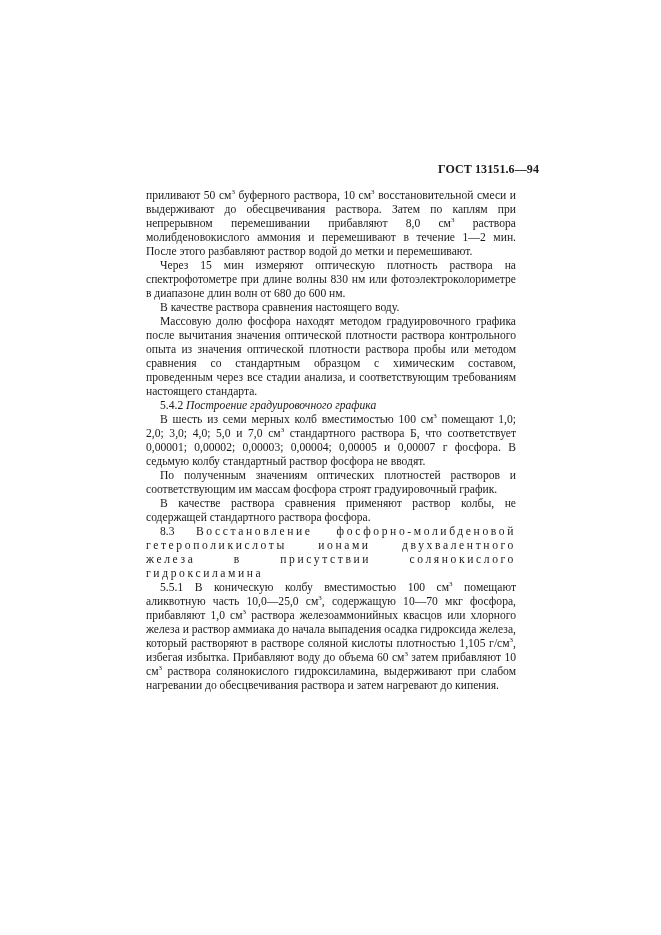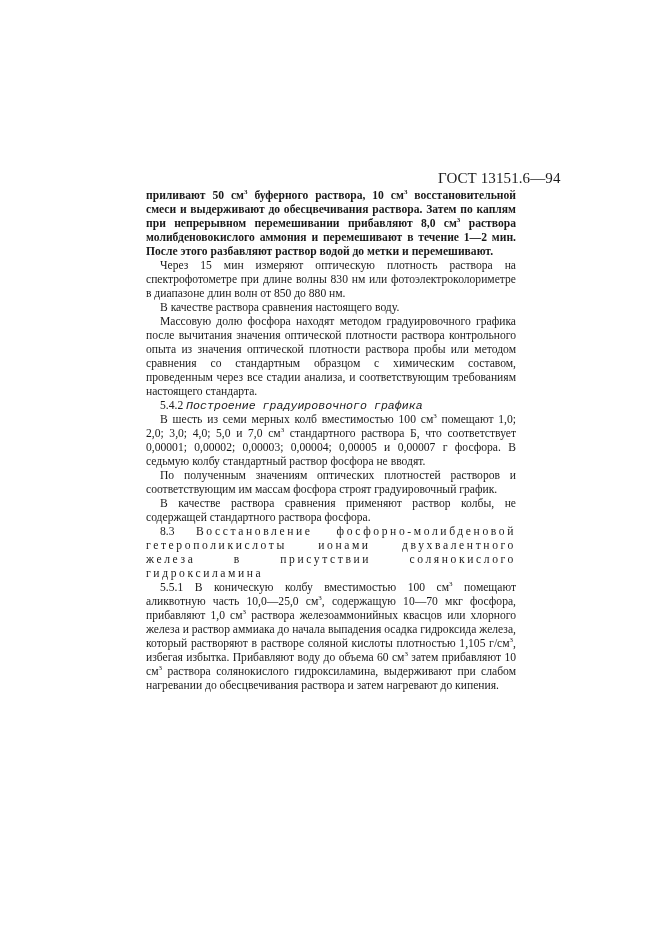--- a/index.html
+++ b/index.html
@@ -1,34 +1,34 @@
 <!DOCTYPE html>
 <html><head>
 <meta charset="utf-8">
 <style>
   html, body { margin: 0; padding: 0; background: #ffffff; }
   body { width: 661px; height: 935px; position: relative; overflow: hidden;
          font-family: "Liberation Serif", "DejaVu Serif", serif; color: #1a1a1a; }
-  .header { position: absolute; left: 438px; top: 170px; font-weight: normal; font-size: 15px; letter-spacing: 0.1px; }
+  .header { position: absolute; left: 438px; top: 162px; font-weight: bold; font-size: 12px; letter-spacing: 0.1px; }
   .body { position: absolute; left: 146px; top: 189px; width: 370px; font-size: 11.6px; line-height: 14px; text-align: justify; }
   .p { margin: 0; text-indent: 0; }
   .p.ind { text-indent: 14px; }
-  .bold { font-weight: bold; }
-  .ital { font-style: italic; font-family: Liberation Mono, monospace; }
+  .bold { font-weight: normal; }
+  .ital { font-style: italic; }
   .spaced { letter-spacing: 2.6px; }
   sup { font-size: 7px; line-height: 0; vertical-align: 5px; }
 </style>
 </head>
 <body>
 
 <div class="header">ГОСТ 13151.6—94</div>
 
 <div class="body" id="doc-body">
     <p class="p bold">приливают 50 см<sup>3</sup> буферного раствора, 10 см<sup>3</sup> восстановительной смеси и выдерживают до обесцвечивания раствора. Затем по каплям при непрерывном перемешивании прибавляют 8,0 см<sup>3</sup> раствора молибденовокислого аммония и перемешивают в течение 1—2 мин. После этого разбавляют раствор водой до метки и перемешивают.</p>
-    <p class="p ind">Через 15 мин измеряют оптическую плотность раствора на спектрофотометре при длине волны 830 нм или фотоэлектроколориметре в диапазоне длин волн от 850 до 880 нм.</p>
+    <p class="p ind">Через 15 мин измеряют оптическую плотность раствора на спектрофотометре при длине волны 830 нм или фотоэлектроколориметре в диапазоне длин волн от 680 до 600 нм.</p>
     <p class="p ind">В качестве раствора сравнения настоящего воду.</p>
     <p class="p ind">Массовую долю фосфора находят методом градуировочного графика после вычитания значения оптической плотности раствора контрольного опыта из значения оптической плотности раствора пробы или методом сравнения со стандартным образцом с химическим составом, проведенным через все стадии анализа, и соответствующим требованиям настоящего стандарта.</p>
     <p class="p ind"><span>5.4.2 </span><span class="ital">Построение градуировочного графика</span></p>
     <p class="p ind">В шесть из семи мерных колб вместимостью 100 см<sup>3</sup> помещают 1,0; 2,0; 3,0; 4,0; 5,0 и 7,0 см<sup>3</sup> стандартного раствора Б, что соответствует 0,00001; 0,00002; 0,00003; 0,00004; 0,00005 и 0,00007 г фосфора. В седьмую колбу стандартный раствор фосфора не вводят.</p>
     <p class="p ind">По полученным значениям оптических плотностей растворов и соответствующим им массам фосфора строят градуировочный график.</p>
     <p class="p ind">В качестве раствора сравнения применяют раствор колбы, не содержащей стандартного раствора фосфора.</p>
     <p class="p ind"><span>8.3 </span><span class="spaced">Восстановление фосфорно-молибденовой гетерополикислоты ионами двухвалентного железа в присутствии солянокислого гидроксиламина</span></p>
     <p class="p ind">5.5.1 В коническую колбу вместимостью 100 см<sup>3</sup> помещают аликвотную часть 10,0—25,0 см<sup>3</sup>, содержащую 10—70 мкг фосфора, прибавляют 1,0 см<sup>3</sup> раствора железоаммонийных квасцов или хлорного железа и раствор аммиака до начала выпадения осадка гидроксида железа, который растворяют в растворе соляной кислоты плотностью 1,105 г/см<sup>3</sup>, избегая избытка. Прибавляют воду до объема 60 см<sup>3</sup> затем прибавляют 10 см<sup>3</sup> раствора солянокислого гидроксиламина, выдерживают при слабом нагревании до обесцвечивания раствора и затем нагревают до кипения.</p>
   </div>
 

